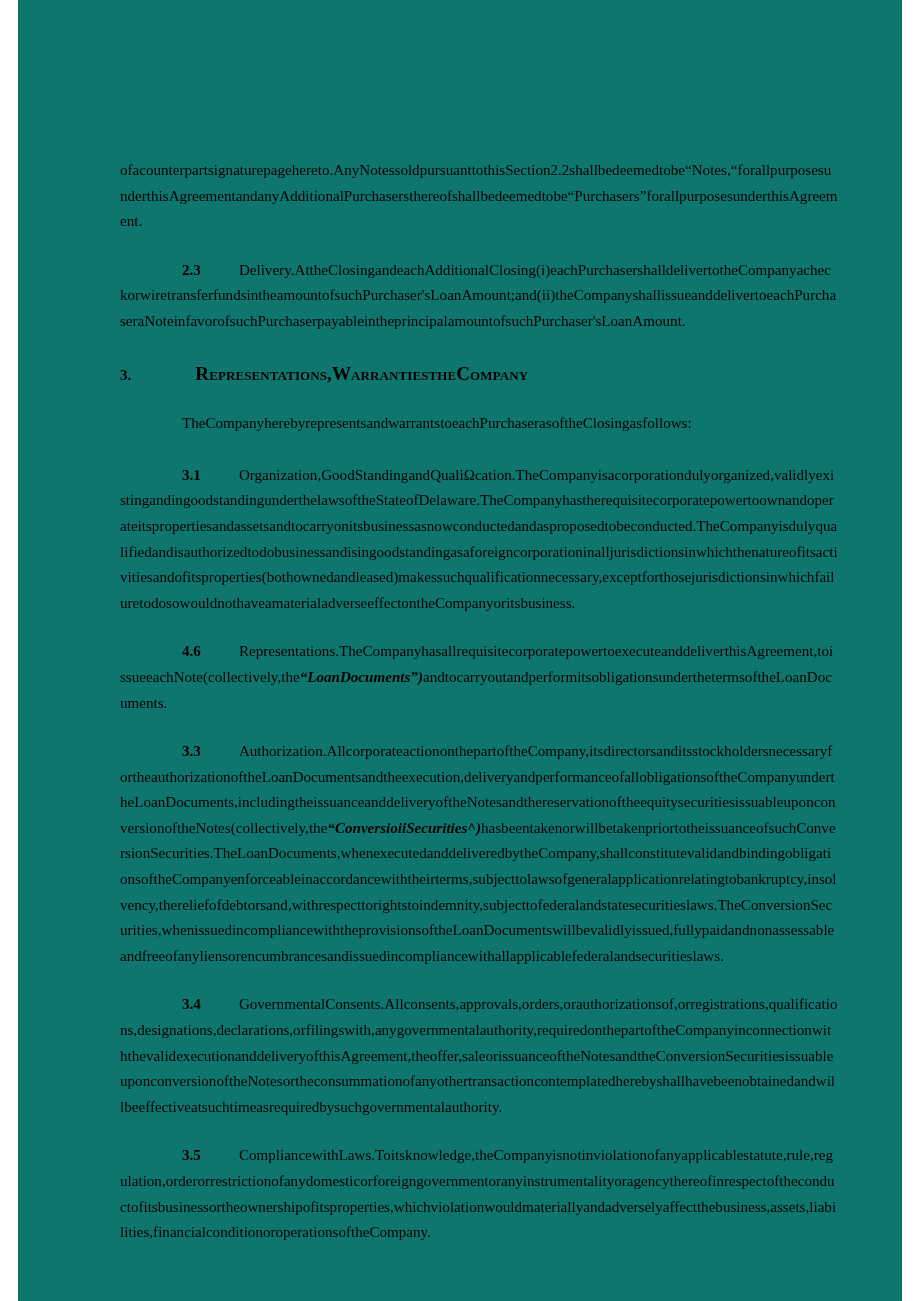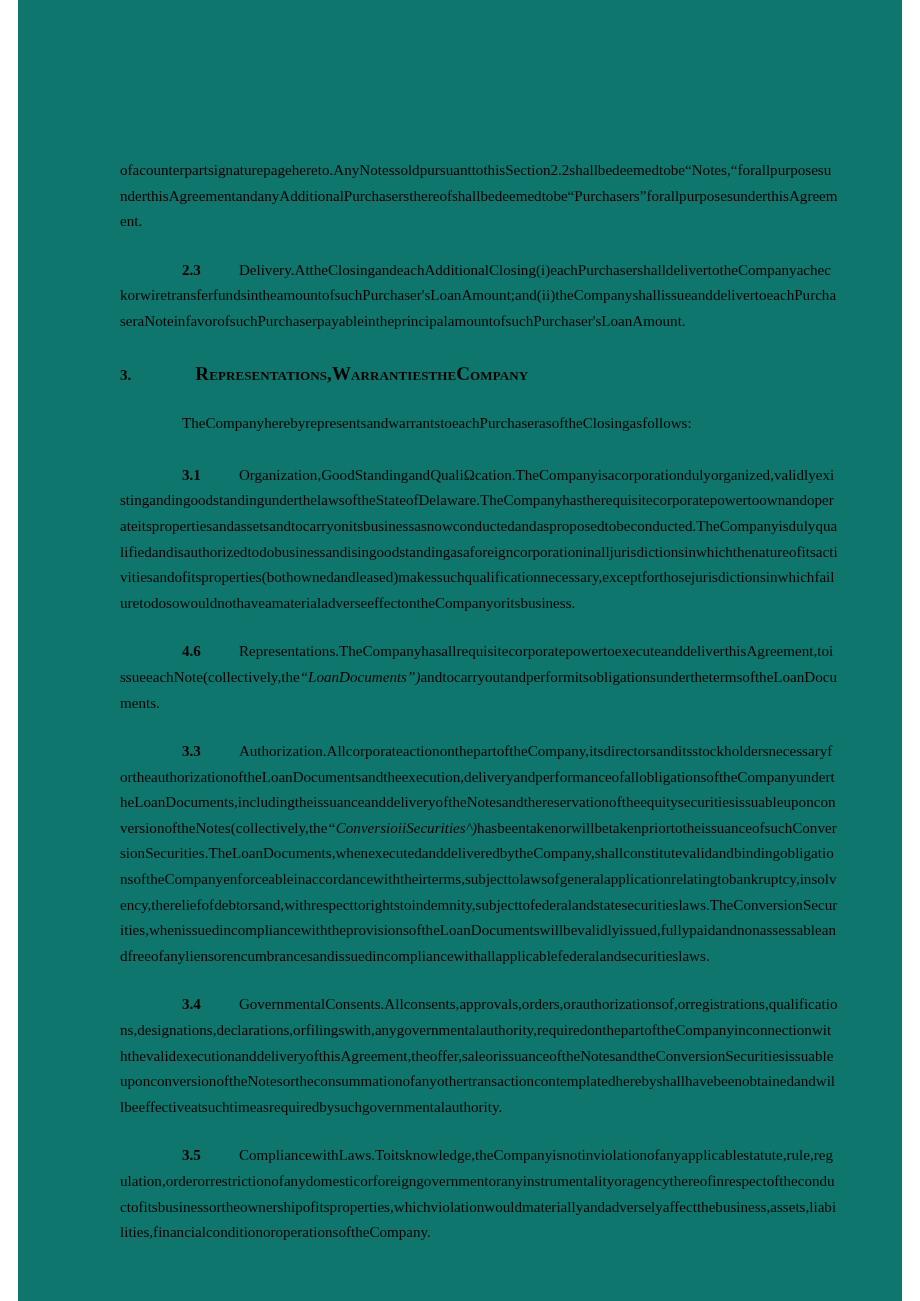--- a/index.html
+++ b/index.html
@@ -52,21 +52,21 @@
     font-weight: bold;
   }
   .num-gap {
     display: inline-block;
     width: 38px;
   }
   .title {
     font-weight: normal;
   }
   .defined {
-    font-weight: normal;
+    font-weight: bold;
     font-style: italic;
   }
 
   
   .sec-head {
     font-size: 15.1px;
     line-height: 25.6px;
     text-align: left;
     margin: 0;
     white-space: nowrap;

